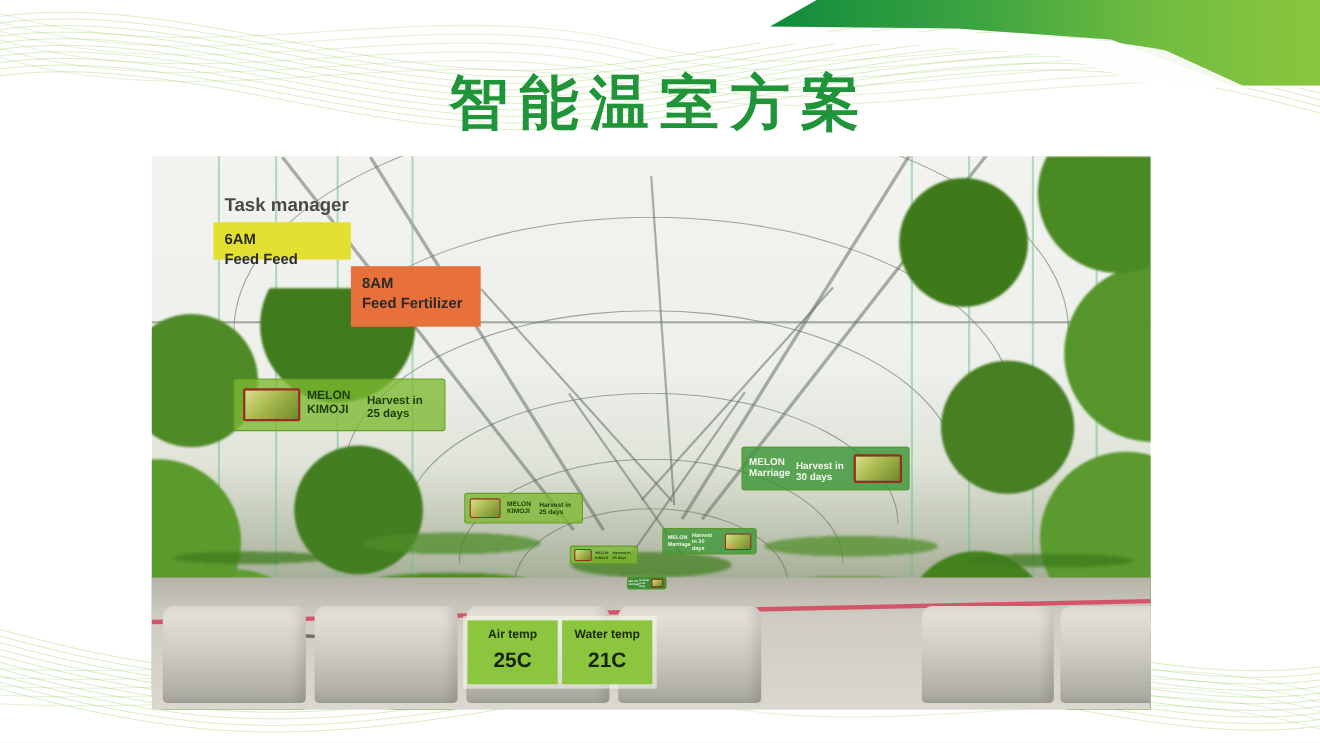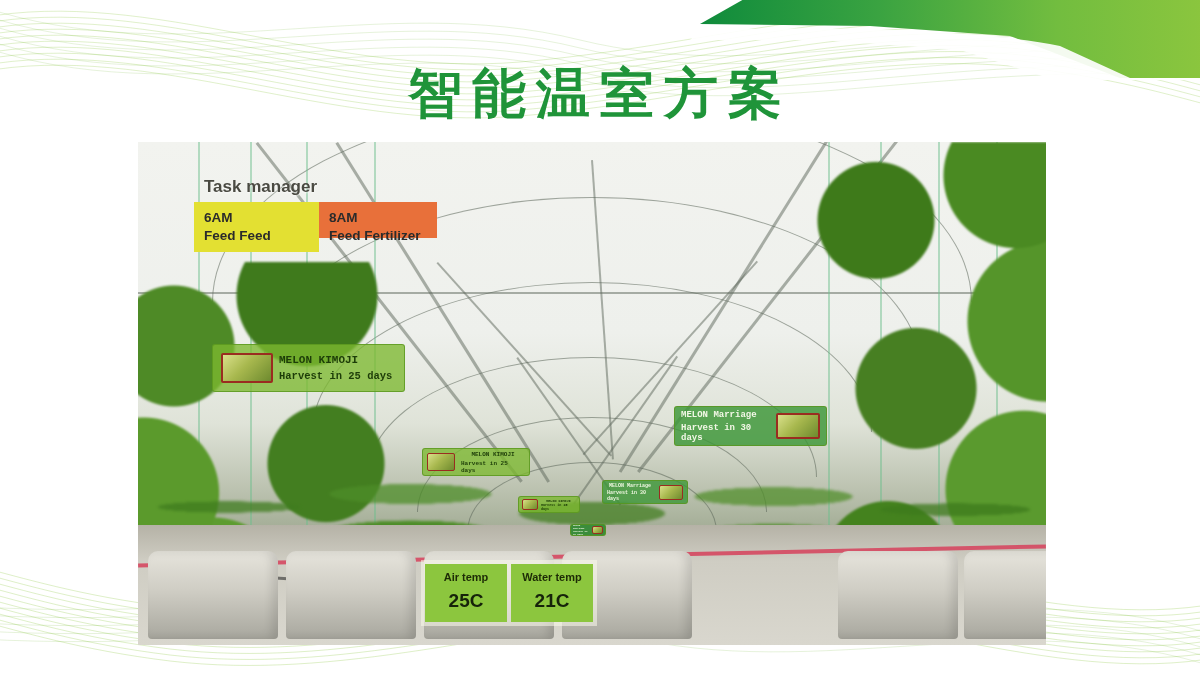--- a/index.html
+++ b/index.html
@@ -134,21 +134,21 @@
     border-radius:3px;
     color:#1d3d08;
     gap:6px;
   }
   .melon-thumb {
     flex:0 0 auto;
     border:2px solid #9a2c20;
     background:linear-gradient(135deg,#d9e08a 0%, #a8b84e 45%, #6d8a2e 100%);
     border-radius:2px;
   }
-  .melon-txt { display:flex; flex-direction:column;font-family:Liberation Mono, monospace; }
+  .melon-txt { display:flex; flex-direction:row; }
   .melon-name { font-weight:700; }
   .melon-sub { font-weight:600; }
   .melon-tag.rev { flex-direction:row-reverse;align-items:center; }
 
   
   #sensor-bar {
     position:absolute; z-index:13;
     left:283px; top:418px;
     display:flex; gap:4px;
     background:rgba(250,250,235,.55);
@@ -272,25 +272,25 @@
   <div class="bag" style="left:10px;width:130px;"></div>
   <div class="bag" style="left:148px;width:130px;"></div>
   <div class="bag" style="left:286px;width:130px;"></div>
   <div class="bag" style="left:424px;width:130px;"></div>
   <div class="bag" style="left:700px;width:120px;"></div>
   <div class="bag" style="left:826px;width:120px;"></div>
 
   <div class="task-label" style="left:66px;top:35px;">Task manager</div>
 
   <div class="task-strip" id="task-strip" style="left:56px;top:60px;">
-    <div class="task-card" style="width:125px;height:50px;background:#e3e032;">
+    <div class="task-card" style="width:125px;height:34px;background:#e3e032;">
       <span class="t-time">6AM</span>
       <span class="t-act">Feed Feed</span>
     </div>
-    <div class="task-card" style="width:118px;height:36px;background:#e8703a;">
+    <div class="task-card" style="width:118px;height:55px;background:#e8703a;margin-top:40px;">
       <span class="t-time">8AM</span>
       <span class="t-act">Feed Fertilizer</span>
     </div>
   </div>
 
   <div class="melon-tag" style="left:74px;top:202px;width:193px;height:48px;padding:4px 8px;">
     <div class="melon-thumb" style="width:52px;height:30px;"></div>
     <div class="melon-txt">
       <span class="melon-name" style="font-size:11px;">MELON KIMOJI</span>
       <span class="melon-sub" style="font-size:10.5px;margin-top:4px;">Harvest in 25 days</span>

